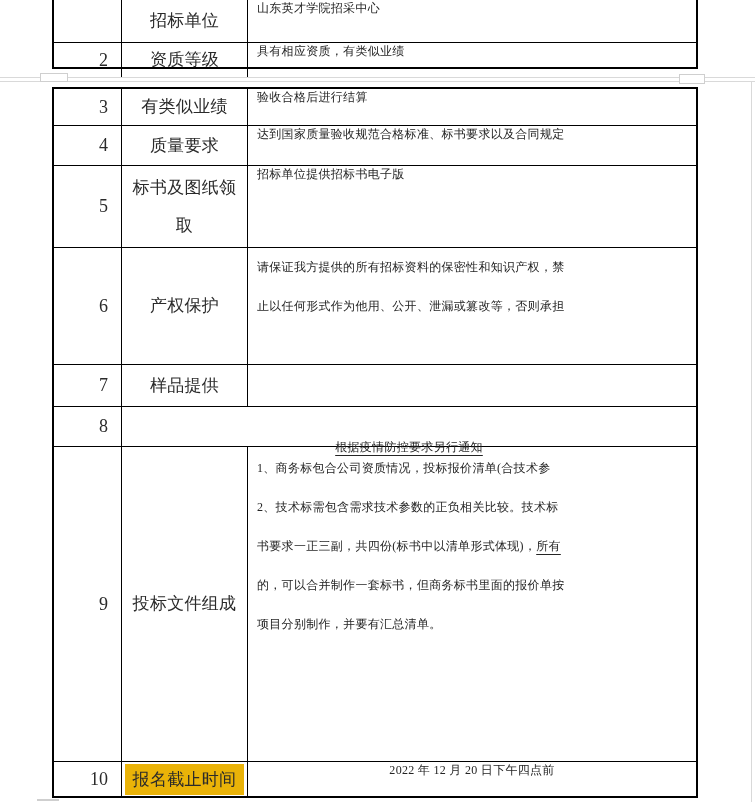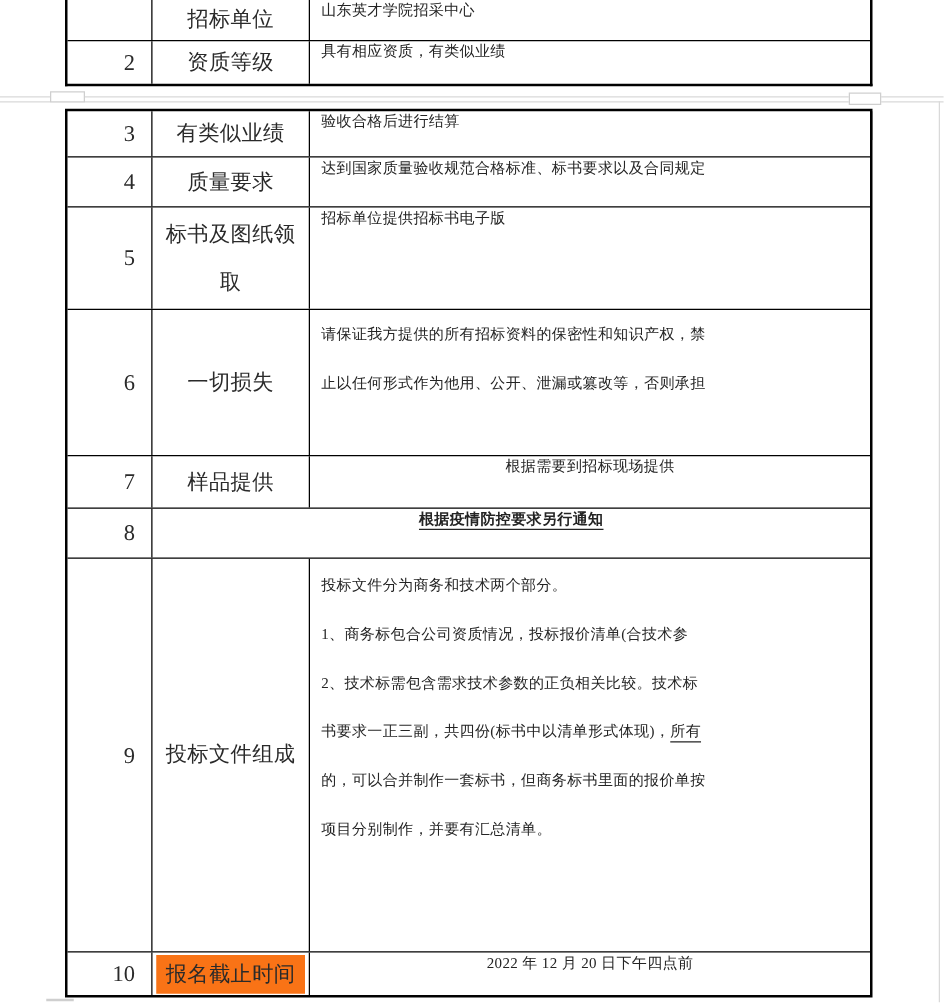--- a/index.html
+++ b/index.html
@@ -22,34 +22,34 @@
     display:flex;align-items:center;justify-content:center;text-align:center;
     font-size:17px;letter-spacing:0.3px;color:#2a2a2a;}
   .c-label .inner{width:114px;line-height:38px;}
   .c-content{flex:1;min-width:0;box-sizing:border-box;display:flex;align-items:flex-start;
     padding:0 4px 0 9px;font-size:12px;letter-spacing:0.3px;color:#242424;white-space:nowrap;}
   .c-content.center{justify-content:center;padding:0;}
   .c-content.block{display:block;white-space:nowrap;}
   .line{height:39px;line-height:39px;}
   .pad-top{padding-top:2px;}
   .u{text-decoration:underline;text-underline-offset:4px;}
-  .b{font-weight:bold;}
-  .hl{background:#f97316;padding:4px 8px;}
+  .b{font-weight:normal;margin-top:32px;}
+  .hl{background:#eab308;padding:4px 8px;}
   
   .pbline{position:absolute;left:0;width:755px;height:1px;background:#d9d9d9;}
   .notch{position:absolute;box-sizing:border-box;border:1px solid #cfcfcf;background:#ffffff;}
   .vedge{position:absolute;width:1px;background:#d9d9d9;}
   .cursor-bar{position:absolute;left:693px;top:89px;width:5px;height:23px;background:#000;}
   .btick{position:absolute;left:37px;top:799px;width:22px;height:2px;background:#cfcfcf;}
 </style>
 </head>
 <body>
 
 <div class="tbl" id="t1">
-  <div class="row" style="height:33px">
+  <div class="row" style="height:43px">
     <div class="c-num"></div>
     <div class="c-label">
         <span class="inner">招标单位</span>
       </div>
     <div class="c-content">
         <span>山东英才学院招采中心</span>
       </div>
   </div>
   <div class="row last" style="height:34px">
     <div class="c-num">2</div>
@@ -98,52 +98,48 @@
         <span class="inner">标书及图纸领取</span>
       </div>
     <div class="c-content">
         <span>招标单位提供招标书电子版</span>
       </div>
   </div>
 
   <div class="row" style="height:117px">
     <div class="c-num">6</div>
     <div class="c-label">
-        <span class="inner">一切损失</span>
+        <span class="inner">产权保护</span>
       </div>
     <div class="c-content block">
       <div class="line">请保证我方提供的所有招标资料的保密性和知识产权，禁</div>
       <div class="line">止以任何形式作为他用、公开、泄漏或篡改等，否则承担</div>
     </div>
   </div>
 
   <div class="row" style="height:42px">
     <div class="c-num">7</div>
     <div class="c-label">
         <span class="inner">样品提供</span>
-      </div>
-    <div class="c-content center">
-        <span>根据需要到招标现场提供</span>
       </div>
   </div>
 
   <div class="row" style="height:40px">
     <div class="c-num">8</div>
     <div class="c-content center">
         <span class="b u">根据疫情防控要求另行通知</span>
       </div>
   </div>
 
   <div class="row" style="height:315px">
     <div class="c-num">9</div>
     <div class="c-label">
         <span class="inner">投标文件组成</span>
       </div>
     <div class="c-content block pad-top">
-      <div class="line">投标文件分为商务和技术两个部分。</div>
       <div class="line">1、商务标包合公司资质情况，投标报价清单(合技术参</div>
       <div class="line">2、技术标需包含需求技术参数的正负相关比较。技术标</div>
       <div class="line"><span>书要求一正三副，共四份(标书中以清单形式体现)，</span><span class="u">所有</span></div>
       <div class="line">的，可以合并制作一套标书，但商务标书里面的报价单按</div>
       <div class="line">项目分别制作，并要有汇总清单。</div>
     </div>
   </div>
 
   <div class="row last" style="height:34px">
     <div class="c-num">10</div>

